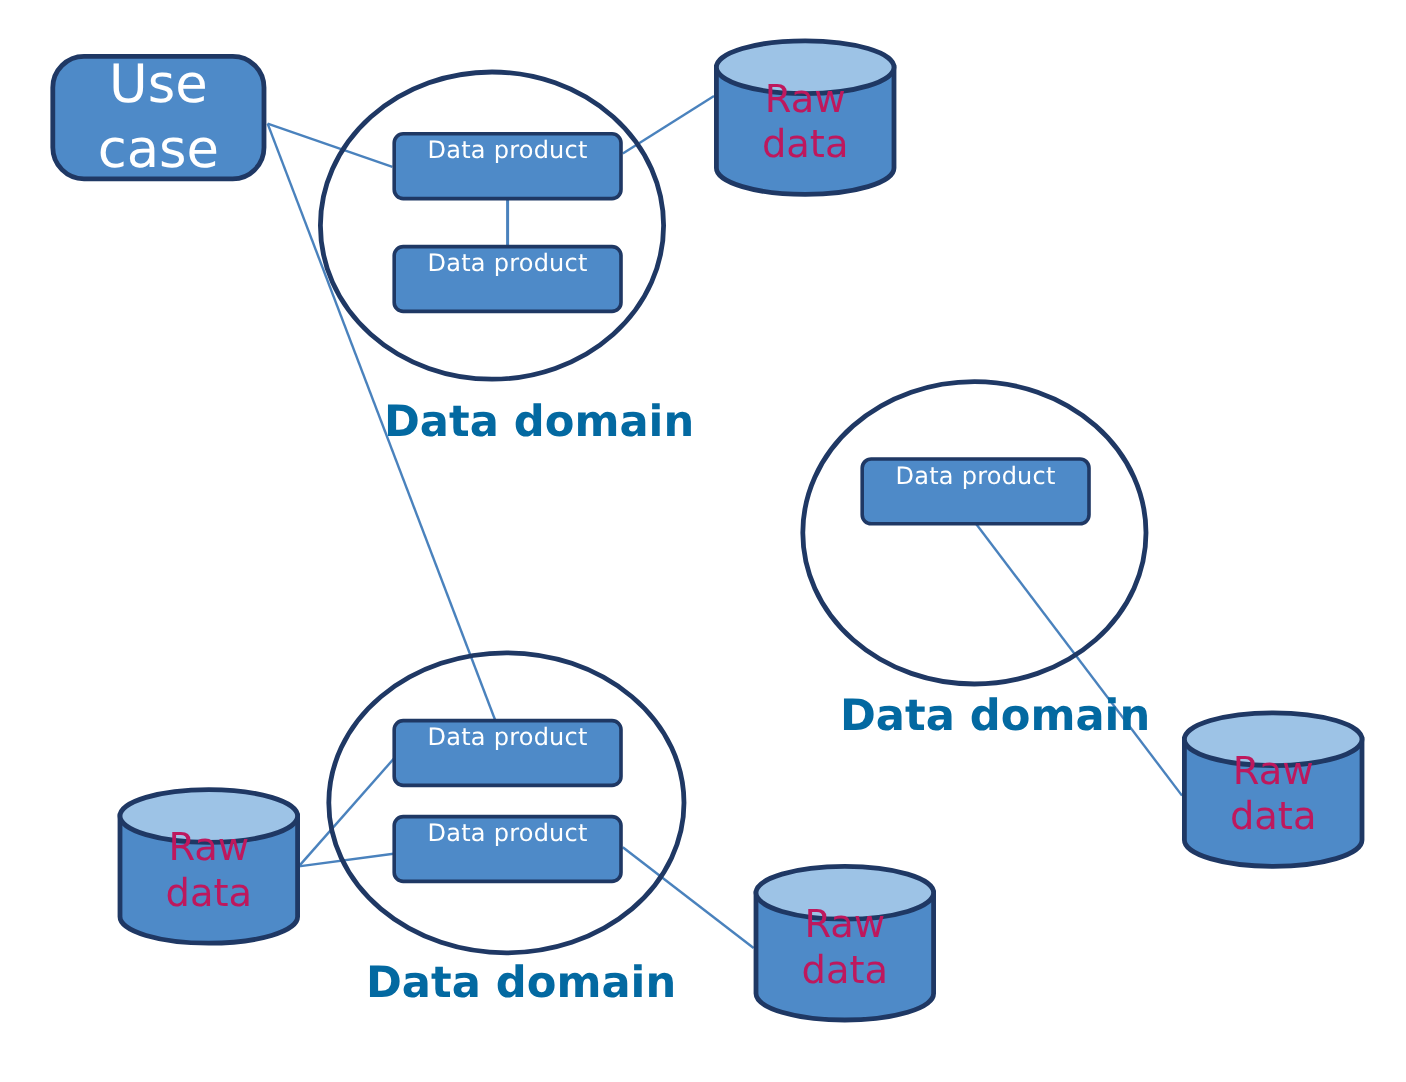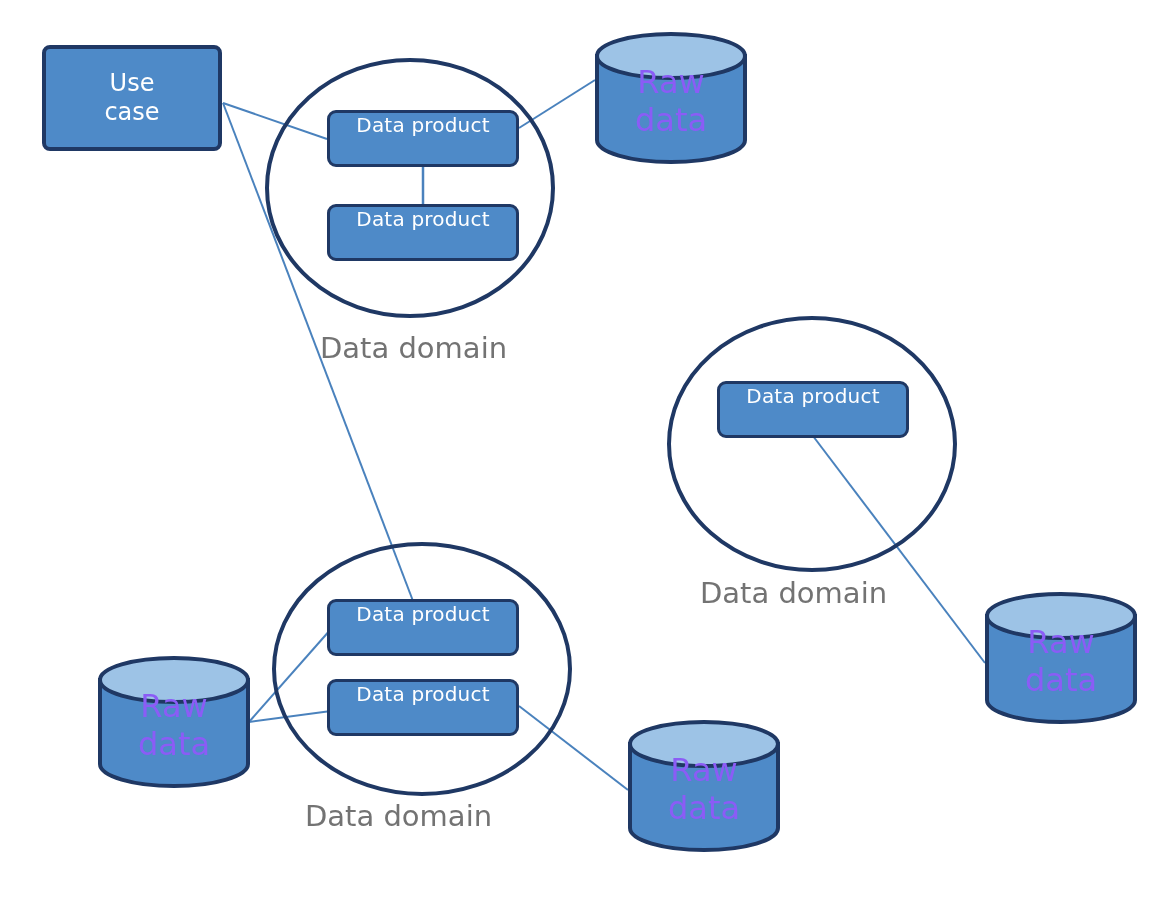--- a/index.html
+++ b/index.html
@@ -39,47 +39,48 @@
     justify-content: center;
     font-size: 20px;
     letter-spacing: 0.2px;
     white-space: nowrap;
   }
   .usecase-box {
     position: absolute;
     box-sizing: border-box;
     background: #4e8ac8;
     border: 4px solid #1f3864;
-    border-radius: 8px;
+    border-radius: 28px;
     color: #ffffff;
     display: flex;
     flex-direction: column;
     align-items: center;
     justify-content: center;
-    font-size: 24px;
+    font-size: 44px;
     line-height: 1.22;
   }
   .cyl {
     position: absolute;
   }
   .cyl .cyl-label {
     position: absolute;
     left: 0;
     width: 100%;
     text-align: center;
-    color: #8b5cf6;
+    color: #be185d;
     font-size: 32px;
     line-height: 1.18;
     pointer-events: none;
   }
   .domain-label {
     position: absolute;
-    color: #737373;
-    font-size: 29px;
+    color: #0369a1;
+    font-size: 36px;
     white-space: nowrap;
+    font-weight: bold;
   }
 </style>
 </head>
 <body>
 
 <div id="canvas">
 
   <svg class="layer links" viewBox="0 0 1172 902">
     <g stroke="#4a82bd" stroke-width="2" fill="none">
       <line x1="223" y1="103" x2="327" y2="139"></line>

